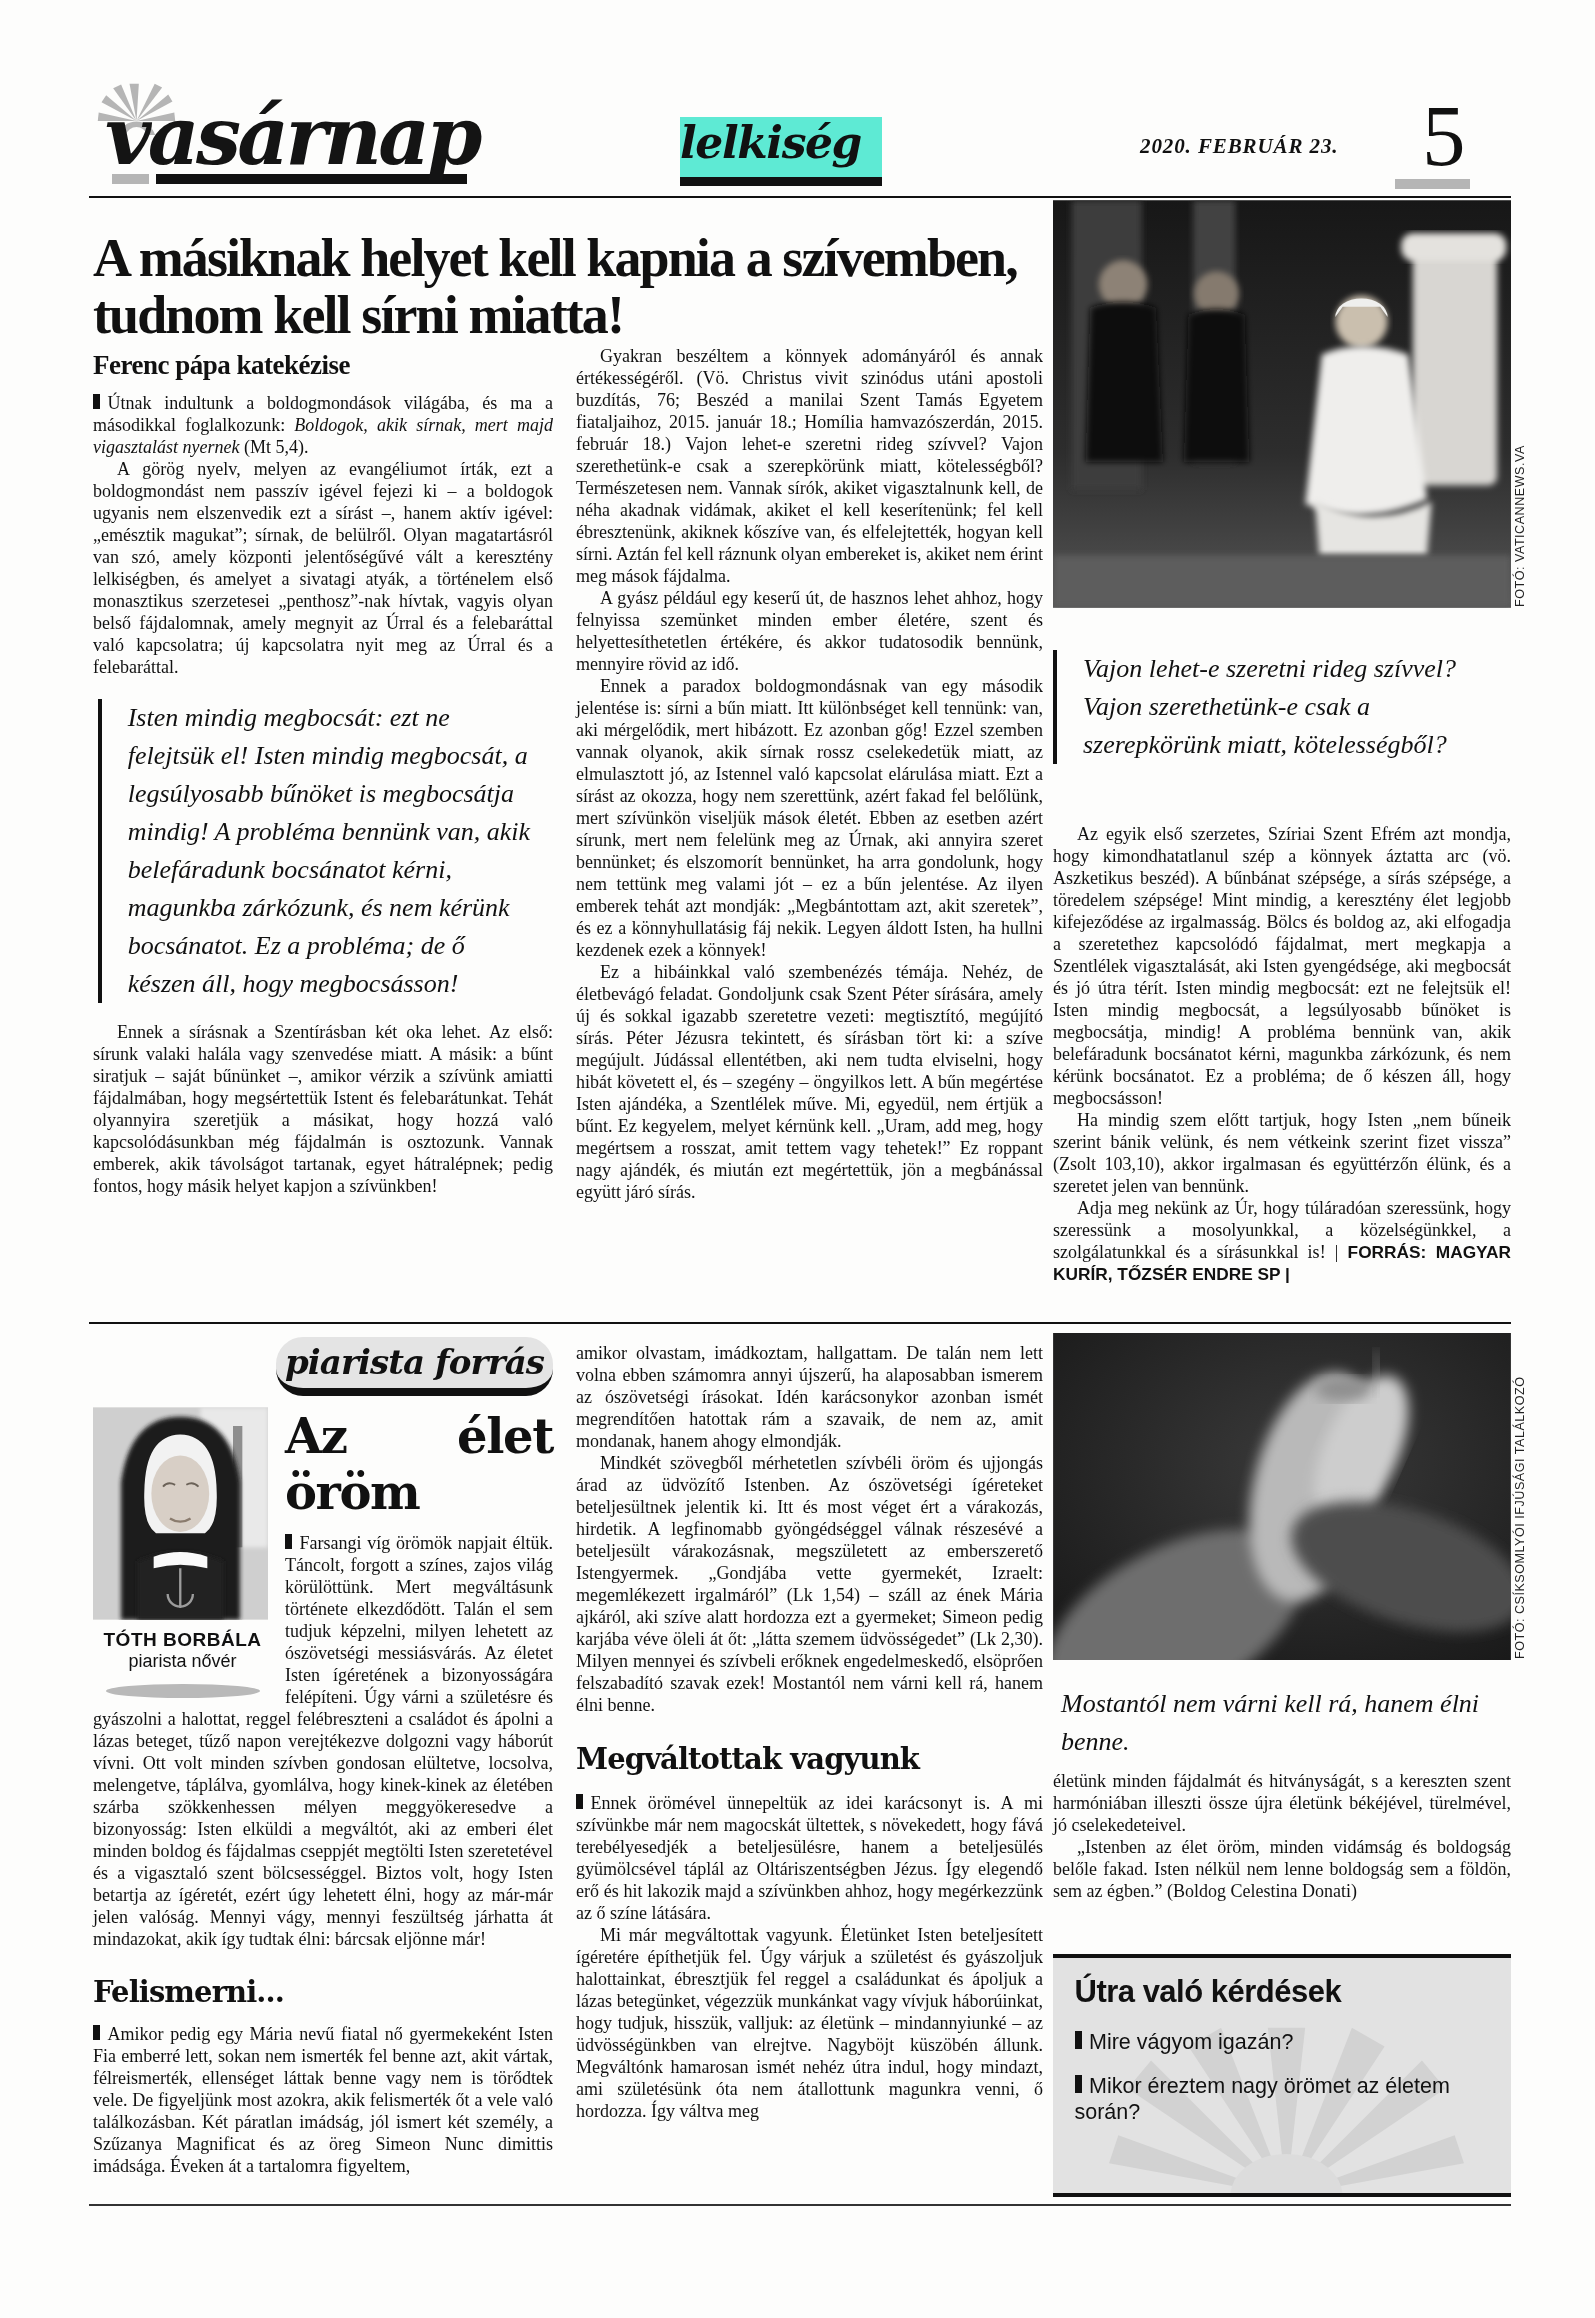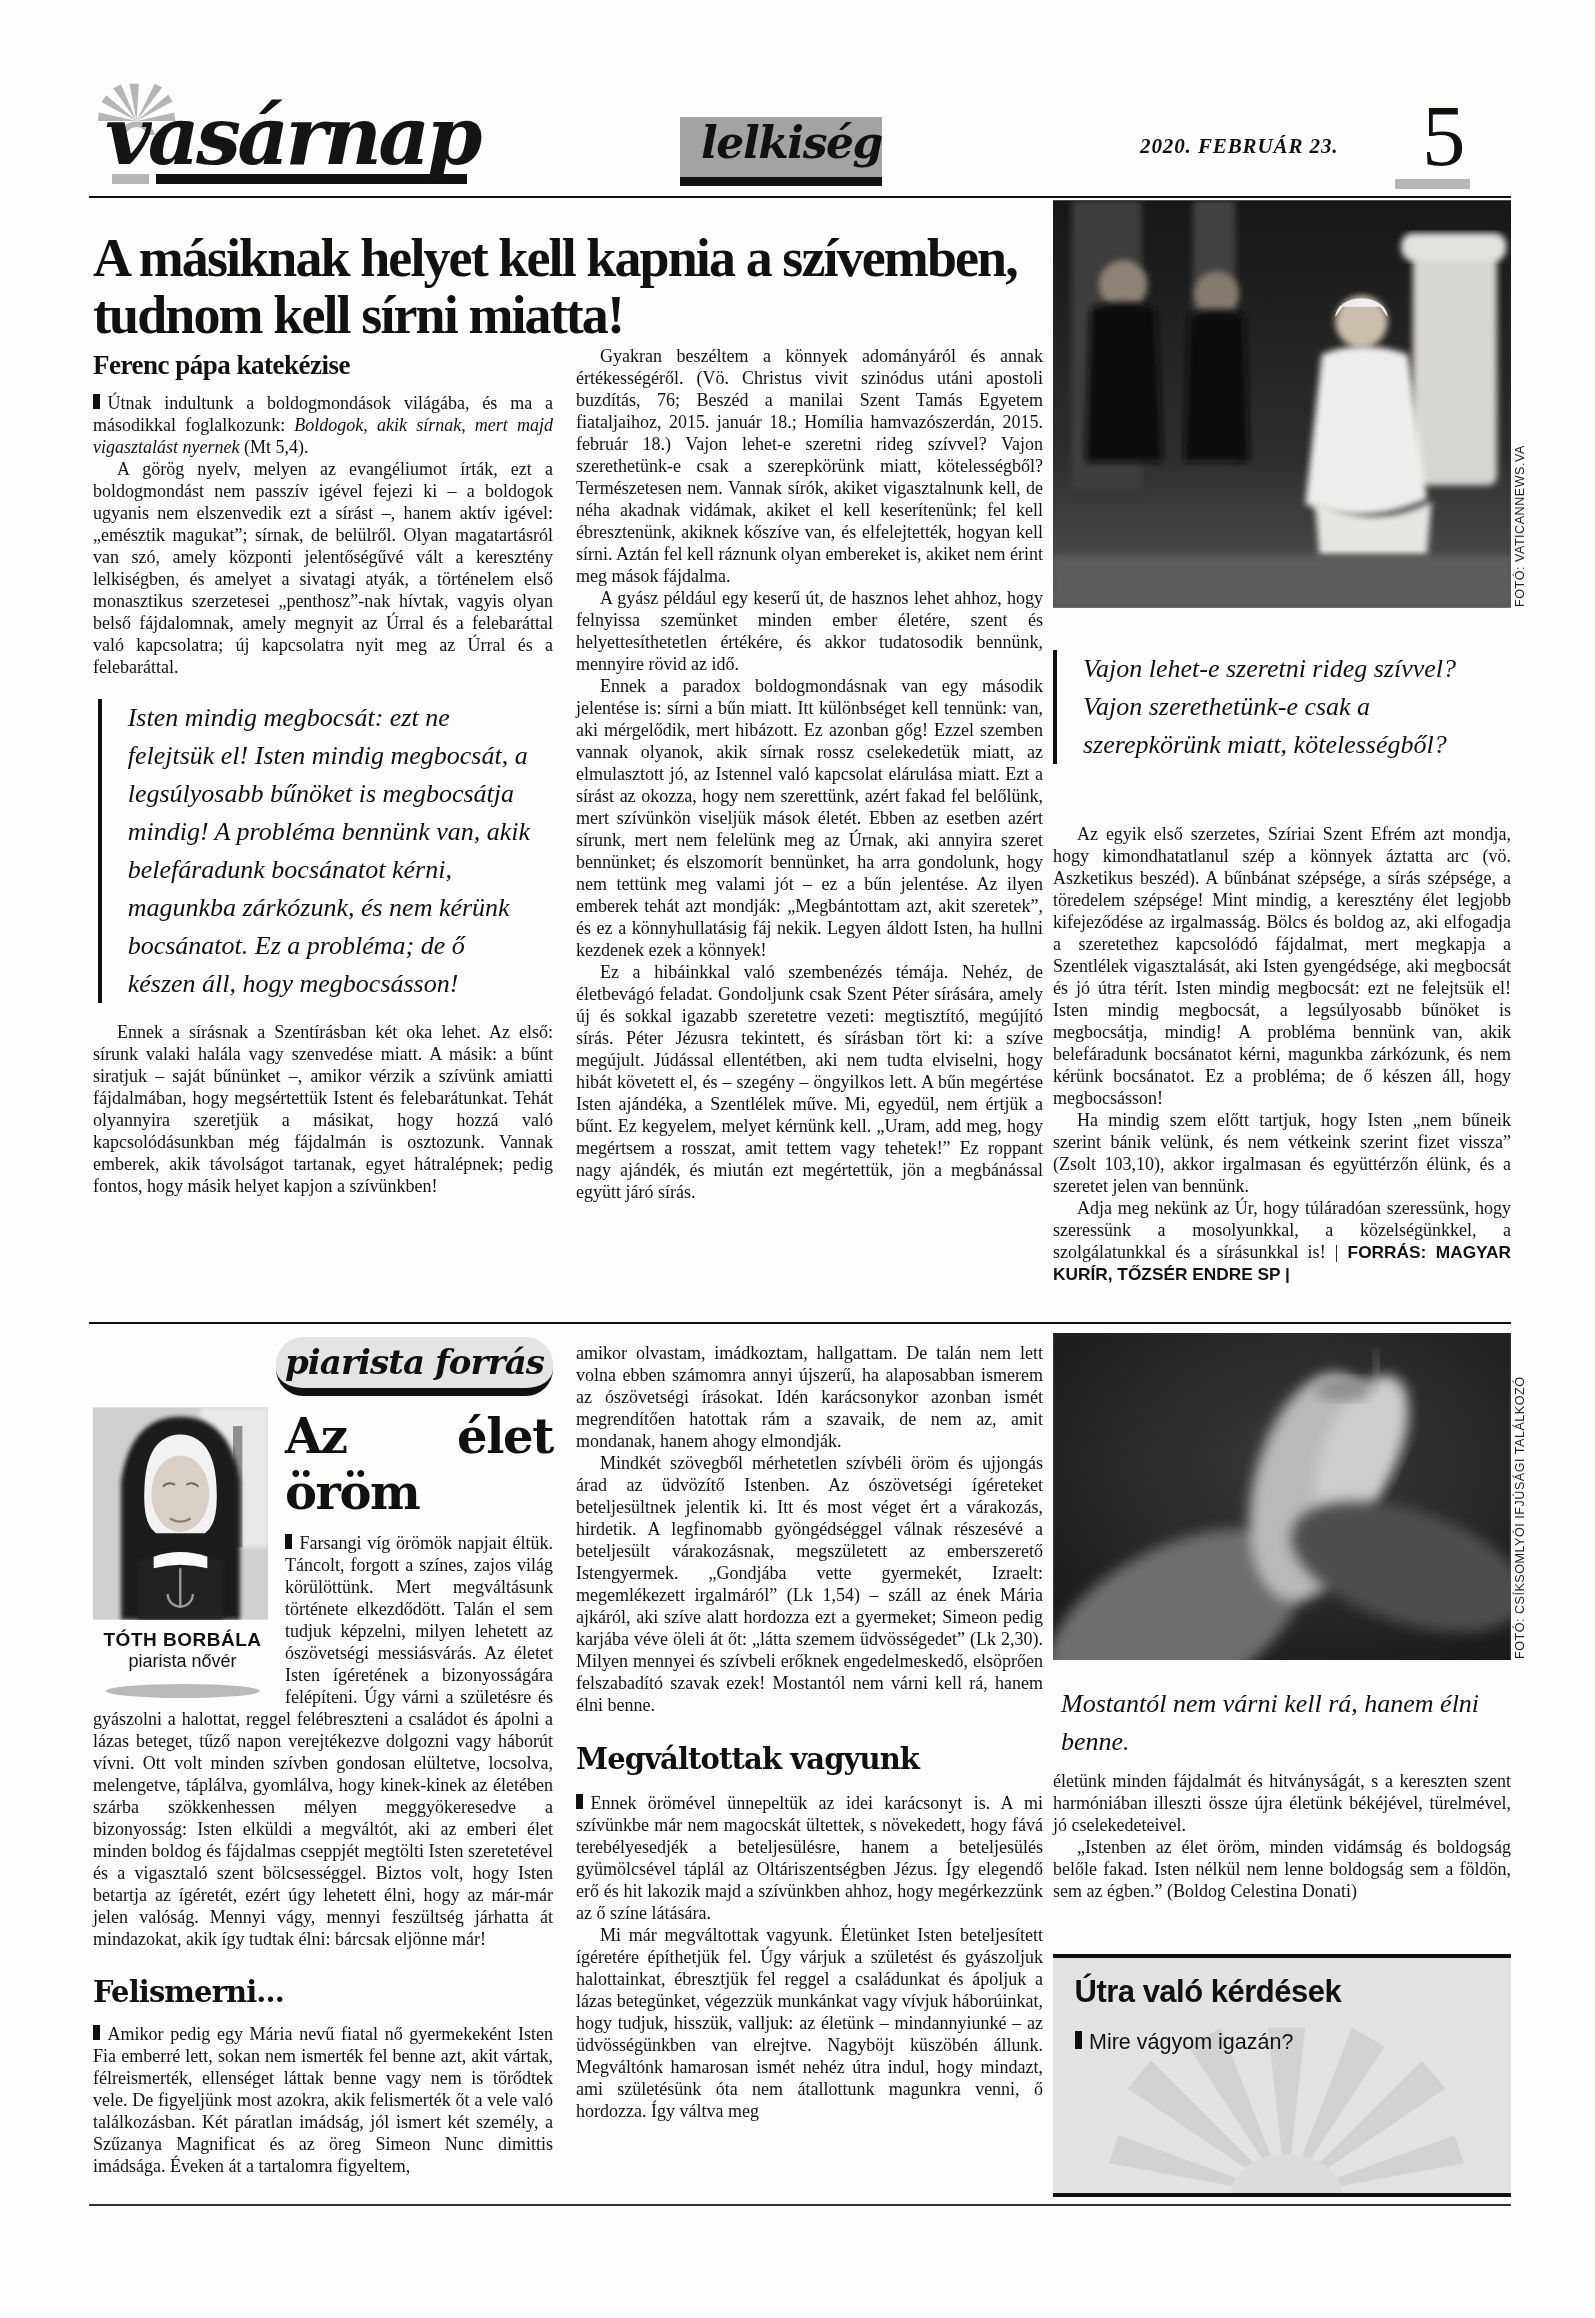--- a/index.html
+++ b/index.html
@@ -2,21 +2,21 @@
 <html lang="hu" style="font-size:7.5px"><head>
 <meta charset="utf-8">
 <style>
   html,body{margin:0;padding:0;background:#888;}
   #paper{position:relative;width:1595px;height:2319px;background:#fdfdfc;color:#111;
          font-family:"Liberation Serif",serif;overflow:hidden;}
   .abs{position:absolute;}
   
   #masthead-text{font:italic 700 80px "DejaVu Serif",serif;letter-spacing:-3.7px;color:#141414;z-index:2;}
   .rule{background:#111;}
-  #section-box{background:#a3a3a3;text-align:right;border-bottom:9.3px solid #111;}
+  #section-box{background:#5eead4;text-align:left;border-bottom:9.3px solid #111;}
   #section-box span{font:italic 700 44px "DejaVu Serif",serif;letter-spacing:-1.4px;}
   #date{font:700 21px "Liberation Serif",serif;letter-spacing:0.9px;}
   #page-num{font:400 87px "Liberation Serif",serif;}
   
   #headline{font:700 54px/57px "Liberation Serif",serif;letter-spacing:-1.9px;width:1019px;}
   #kicker{font:700 27px "Liberation Serif",serif;letter-spacing:-0.5px;}
   
   .col{position:absolute;text-align:justify;}
   p.body{font:400 18px/22px "Liberation Serif",serif;margin:0;}
   p.ind{text-indent:24px;}
@@ -204,18 +204,19 @@
         <polygon points="380,400 40,170 90,110"></polygon>
           <polygon points="380,400 0,330 20,270"></polygon>
         <polygon points="380,400 590,80 520,40"></polygon>
           <polygon points="380,400 720,170 670,110"></polygon>
         <polygon points="380,400 760,330 740,270"></polygon>
         <ellipse cx="380" cy="400" rx="120" ry="90" fill="#dcdcdc"></ellipse>
       </g>
     </svg>
     <div id="qbox-title">Útra való kérdések</div>
     <div class="q-item"><span class="mk"></span><span>Mire vágyom igazán?</span></div>
+    <div class="q-item"><span class="mk"></span><span>Mikor éreztem nagy örömet az életem során?</span></div>
 
   </div>
 
   <div class="abs rule" style="left:89px;top:2204px;width:1422px;height:1.9px;background:#333;"></div>
 </div>
 
 
 </body></html>

